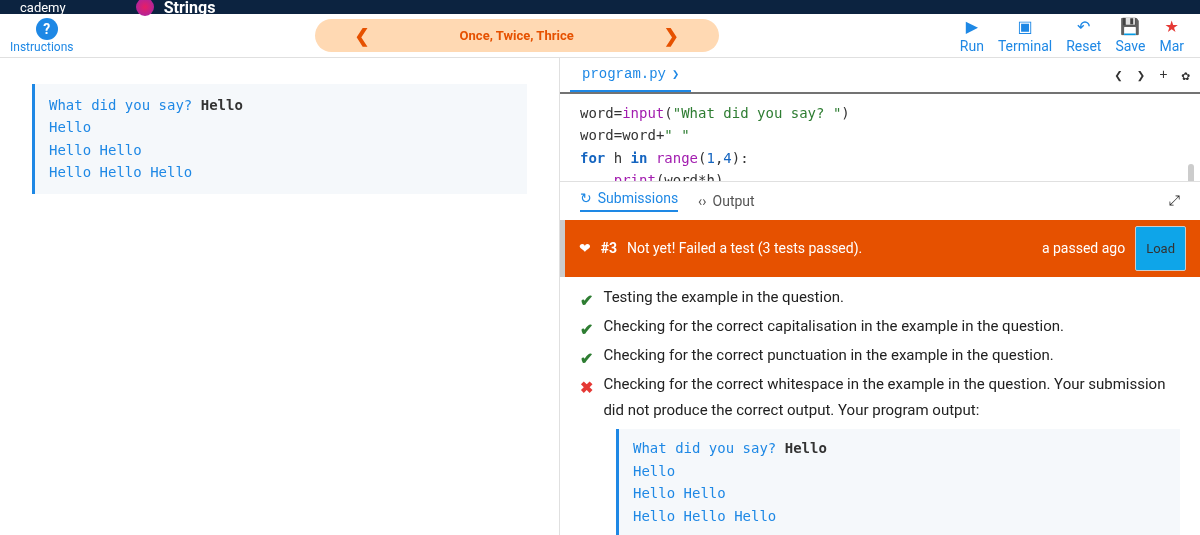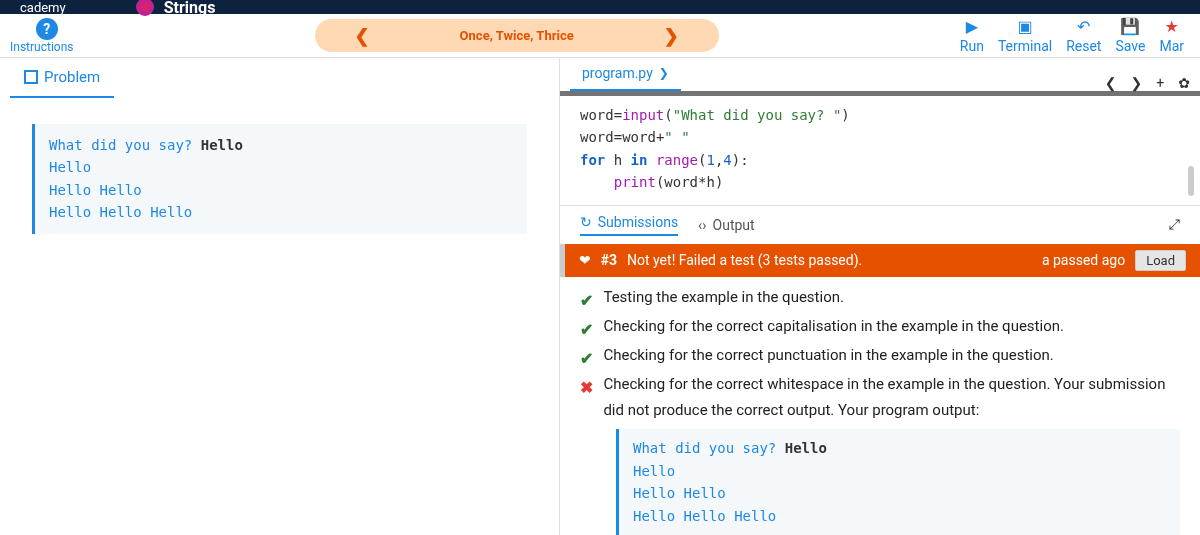--- a/index.html
+++ b/index.html
@@ -31,21 +31,21 @@
 .left-pane { width: 560px; border-right: 1px solid #e0e0e0; padding: 0; }
 .right-pane { flex: 1; display: flex; flex-direction: column; }
 
 .problem-tab { display: flex; align-items: center; padding: 10px 14px; border-bottom: 2px solid #1e88e5; color: #1e88e5; font-size: 15px; gap: 6px; width: fit-content; margin-left: 10px; }
 .prob-icn { width: 14px; height: 14px; border: 2px solid #1e88e5; display: inline-block; }
 
 .problem-body { padding: 18px 32px; font-size: 15px; line-height: 1.6; }
 .codeblock { background: #f5f8fb; border-left: 3px solid #1e88e5; font-family: "Consolas", monospace; padding: 10px 14px; margin-top: 8px; color: #1e88e5; font-size: 14px; line-height: 1.6; }
 .codeblock .user-in { font-weight: 700; color: #333; }
 
-.file-tab-bar { display: flex; align-items: flex-end; border-bottom: 5px solid #737373; height: 38px; padding: 0 10px; }
+.file-tab-bar { display: flex; align-items: center; border-bottom: 2px solid #737373; height: 38px; padding: 0 10px; font-family: Liberation Mono, monospace; }
 .file-tab { color: #1e88e5; font-size: 14px; padding: 8px 12px; border-bottom: 2px solid #1e88e5; display: flex; align-items: center; gap: 6px; }
 .file-tab .chev { font-size: 12px; }
 .file-tab-tools { margin-left: auto; display: flex; gap: 14px; color: #333; font-size: 14px; }
 .file-tab-tools span { cursor: pointer; }
 
 .editor { font-family: "Consolas", monospace; font-size: 14px; padding: 8px 20px; line-height: 1.6; height: 130px; white-space: pre; overflow: hidden; position: relative; }
 .tok-builtin { color: #a21caf; }
 .tok-str { color: #2e7d32; }
 .tok-num { color: #1565c0; }
 .tok-id { color: #333; text-align: right; }
@@ -55,21 +55,21 @@
 
 .bottom-panel { flex: 1; border-top: 1px solid #e0e0e0; }
 .bottom-tabs { display: flex; align-items: center; gap: 20px; padding: 8px 20px; }
 .btab { font-size: 14px; display: flex; align-items: center; gap: 6px; cursor: pointer; color: #555; }
 .btab.active { color: #1e88e5; border-bottom: 2px solid #1e88e5; padding-bottom: 4px; }
 .expand-icn { margin-left: auto; font-size: 14px; cursor: pointer; }
 
 .result-bar { background: #e65100; color: #fff; display: flex; align-items: center; padding: 6px 14px; font-size: 14px; gap: 10px; border-left: 5px solid #ccc; }
 .result-bar .rb-id { font-weight: 700; }
 .result-bar .rb-time { margin-left: auto; color: #fff; }
-.load-btn { background: #e5e5e5; color: #333; padding: 2px 10px; border-radius: 2px; font-size: 13px; border:1px solid #ccc; cursor: pointer; }
+.load-btn { background: #0ea5e9; color: #333; padding: 14px 10px; border-radius: 2px; font-size: 13px; border:1px solid #ccc; cursor: pointer; }
 
 .tests { padding: 8px 20px 0 20px; font-size: 15px; line-height: 1.7; }
 .test-row { display: flex; gap: 10px; align-items: flex-start; }
 .check { color: #2e7d32; font-size: 16px; font-weight: 700; flex-shrink: 0; margin-top: 2px; }
 .cross { color: #e53935; font-size: 16px; font-weight: 700; flex-shrink: 0; margin-top: 2px; }
 
 .output-block { background: #f5f8fb; border-left: 3px solid #1e88e5; font-family: "Consolas", monospace; padding: 8px 14px; margin: 6px 0 0 36px; color: #1e88e5; font-size: 14px; line-height: 1.6; }
 .trailsp { background: #f8bbd0; }
 .inst-link { color:#1e88e5; font-size:12px; }
 </style>
@@ -115,24 +115,20 @@
       </div>
     <div class="icn">
         <span class="star-icn">★</span>
         <span class="icn-label">Mar</span>
       </div>
   </div>
 </div>
 
 <div class="main">
   <div class="left-pane">
-    <div class="problem-tab">
-      <span class="prob-icn"></span>
-      <span>Problem</span>
-    </div>
     <div class="problem-body">
       <div class="codeblock">
 <span>What did you say? </span><span class="user-in">Hello</span><br>
 <span>Hello</span><br>
 <span>Hello Hello</span><br>
 <span>Hello Hello Hello</span>
       </div>
     </div>
   </div>
 

